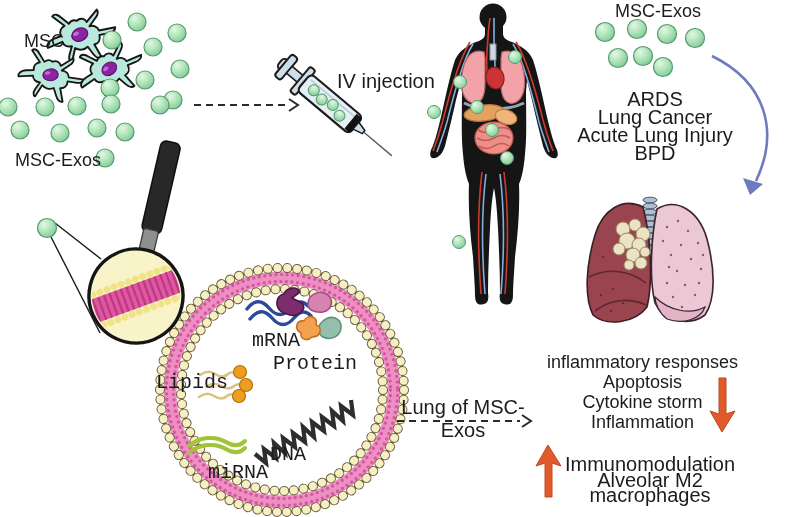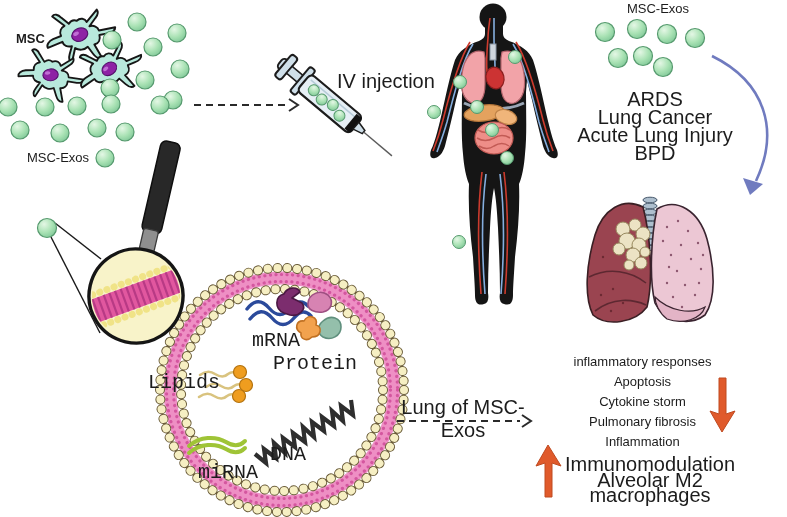--- a/index.html
+++ b/index.html
@@ -2,21 +2,21 @@
 <html><head>
 <meta charset="utf-8">
 <style>
   html,body{margin:0;padding:0;background:#ffffff;}
   #stage{position:relative;width:787px;height:517px;background:#ffffff;overflow:hidden;
          font-family:"Liberation Sans",sans-serif;color:#1c1c1c;}
   #art{position:absolute;left:0;top:0;}
   .label{position:absolute;white-space:nowrap;color:#1c1c1c;}
   .ctr{text-align:center;white-space:normal;}
   .fs14{font-size:20px;}
-  .fs15{font-size:13px;}
+  .fs15{font-size:18px;}
   .fs16{font-size:20px;font-family:Liberation Mono, monospace;}
   .clinical{line-height:18px;}
   .dec{line-height:20px;}
   .inc{line-height:15.5px;}
 </style>
 </head>
 <body>
 
 <div id="stage">
 
@@ -292,48 +292,47 @@
 
   <g stroke="#2a2a2a" stroke-width="2" fill="none">
     <line x1="397" y1="421" x2="520" y2="421" stroke-dasharray="7 5"></line>
     <polyline points="522,415 531,421 522,427"></polyline>
   </g>
 
   <polygon fill="#e05a2b" stroke="#bf4a20" stroke-width="1" points="719,378 726,378 726,414 735,411 722,432 710,411 719,414"></polygon>
   <polygon fill="#e05a2b" stroke="#bf4a20" stroke-width="1" points="545,497 552,497 552,463 561,466 548,445 536,466 545,463"></polygon>
 </svg>
 
-<div class="label fs15" style="left:16px;top:31px;font-weight:bold;">MSC</div>
+<div class="label fs15" style="left:24px;top:31px;">MSC</div>
 
 <div class="label fs15 ctr" style="left:8px;top:150px;width:100px;">MSC-Exos</div>
 
 <div class="label fs14" style="left:337px;top:70px;">IV injection</div>
 
 <div class="label fs15 ctr" style="left:608px;top:1px;width:100px;">MSC-Exos</div>
 
 <div class="label fs14 ctr clinical" style="left:550px;top:90px;width:210px;">
   <div>ARDS</div>
   <div>Lung Cancer</div>
   <div>Acute Lung Injury</div>
   <div>BPD</div>
 </div>
 
 <div class="label fs16 ctr" style="left:236px;top:329px;width:80px;">mRNA</div>
 <div class="label fs16 ctr" style="left:273px;top:352px;width:80px;">Protein</div>
-<div class="label fs16 ctr" style="left:144px;top:371px;width:80px;">Lipids</div>
+<div class="label fs16 ctr" style="left:152px;top:371px;width:80px;">Lipids</div>
 <div class="label fs16 ctr" style="left:248px;top:407px;width:80px;margin-top:36px;">DNA</div>
-<div class="label fs16 ctr" style="left:188px;top:461px;width:80px;">miRNA</div>
+<div class="label fs16 ctr" style="left:188px;top:461px;width:80px;text-align:right;">miRNA</div>
 
 <div class="label fs14 ctr" style="left:398px;top:396px;width:130px;">Lung of MSC-Exos</div>
 
 <div class="label fs15 ctr dec" style="left:545px;top:352px;width:195px;">
   <div>inflammatory responses</div>
   <div>Apoptosis</div>
   <div>Cytokine storm</div>
-  <div>Pulmonary fibrosis</div>
   <div>Inflammation</div>
 </div>
 
 <div class="label fs14 ctr inc" style="left:560px;top:457px;width:180px;">
   <div>Immunomodulation</div>
   <div>Alveolar M2 macrophages</div>
 </div>
 
 </div>
 

